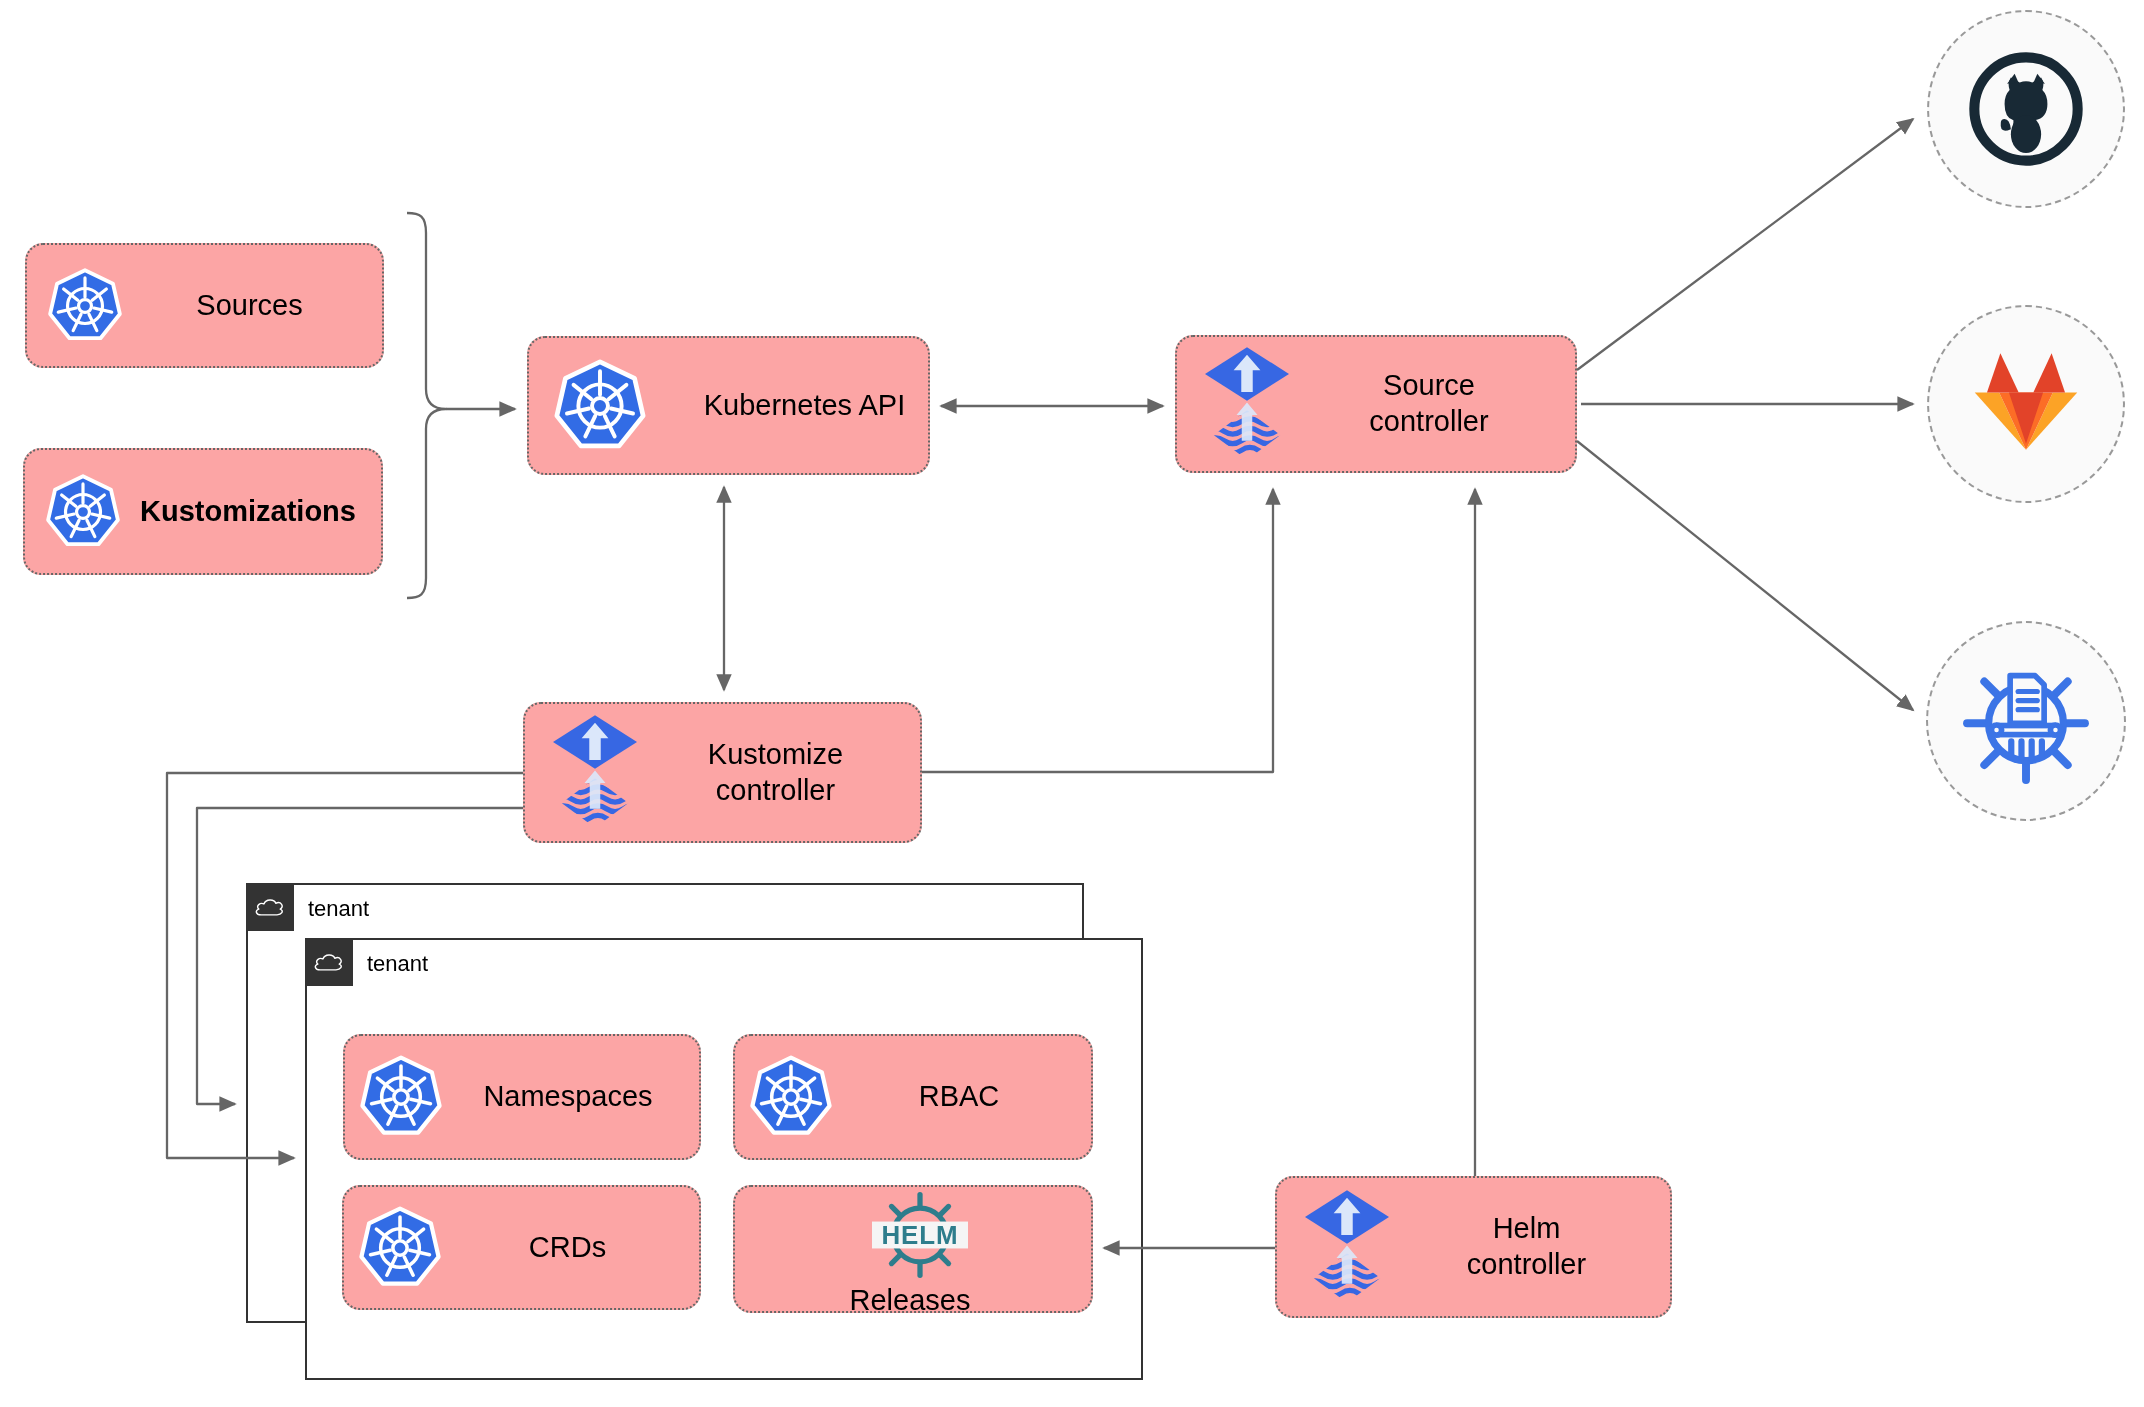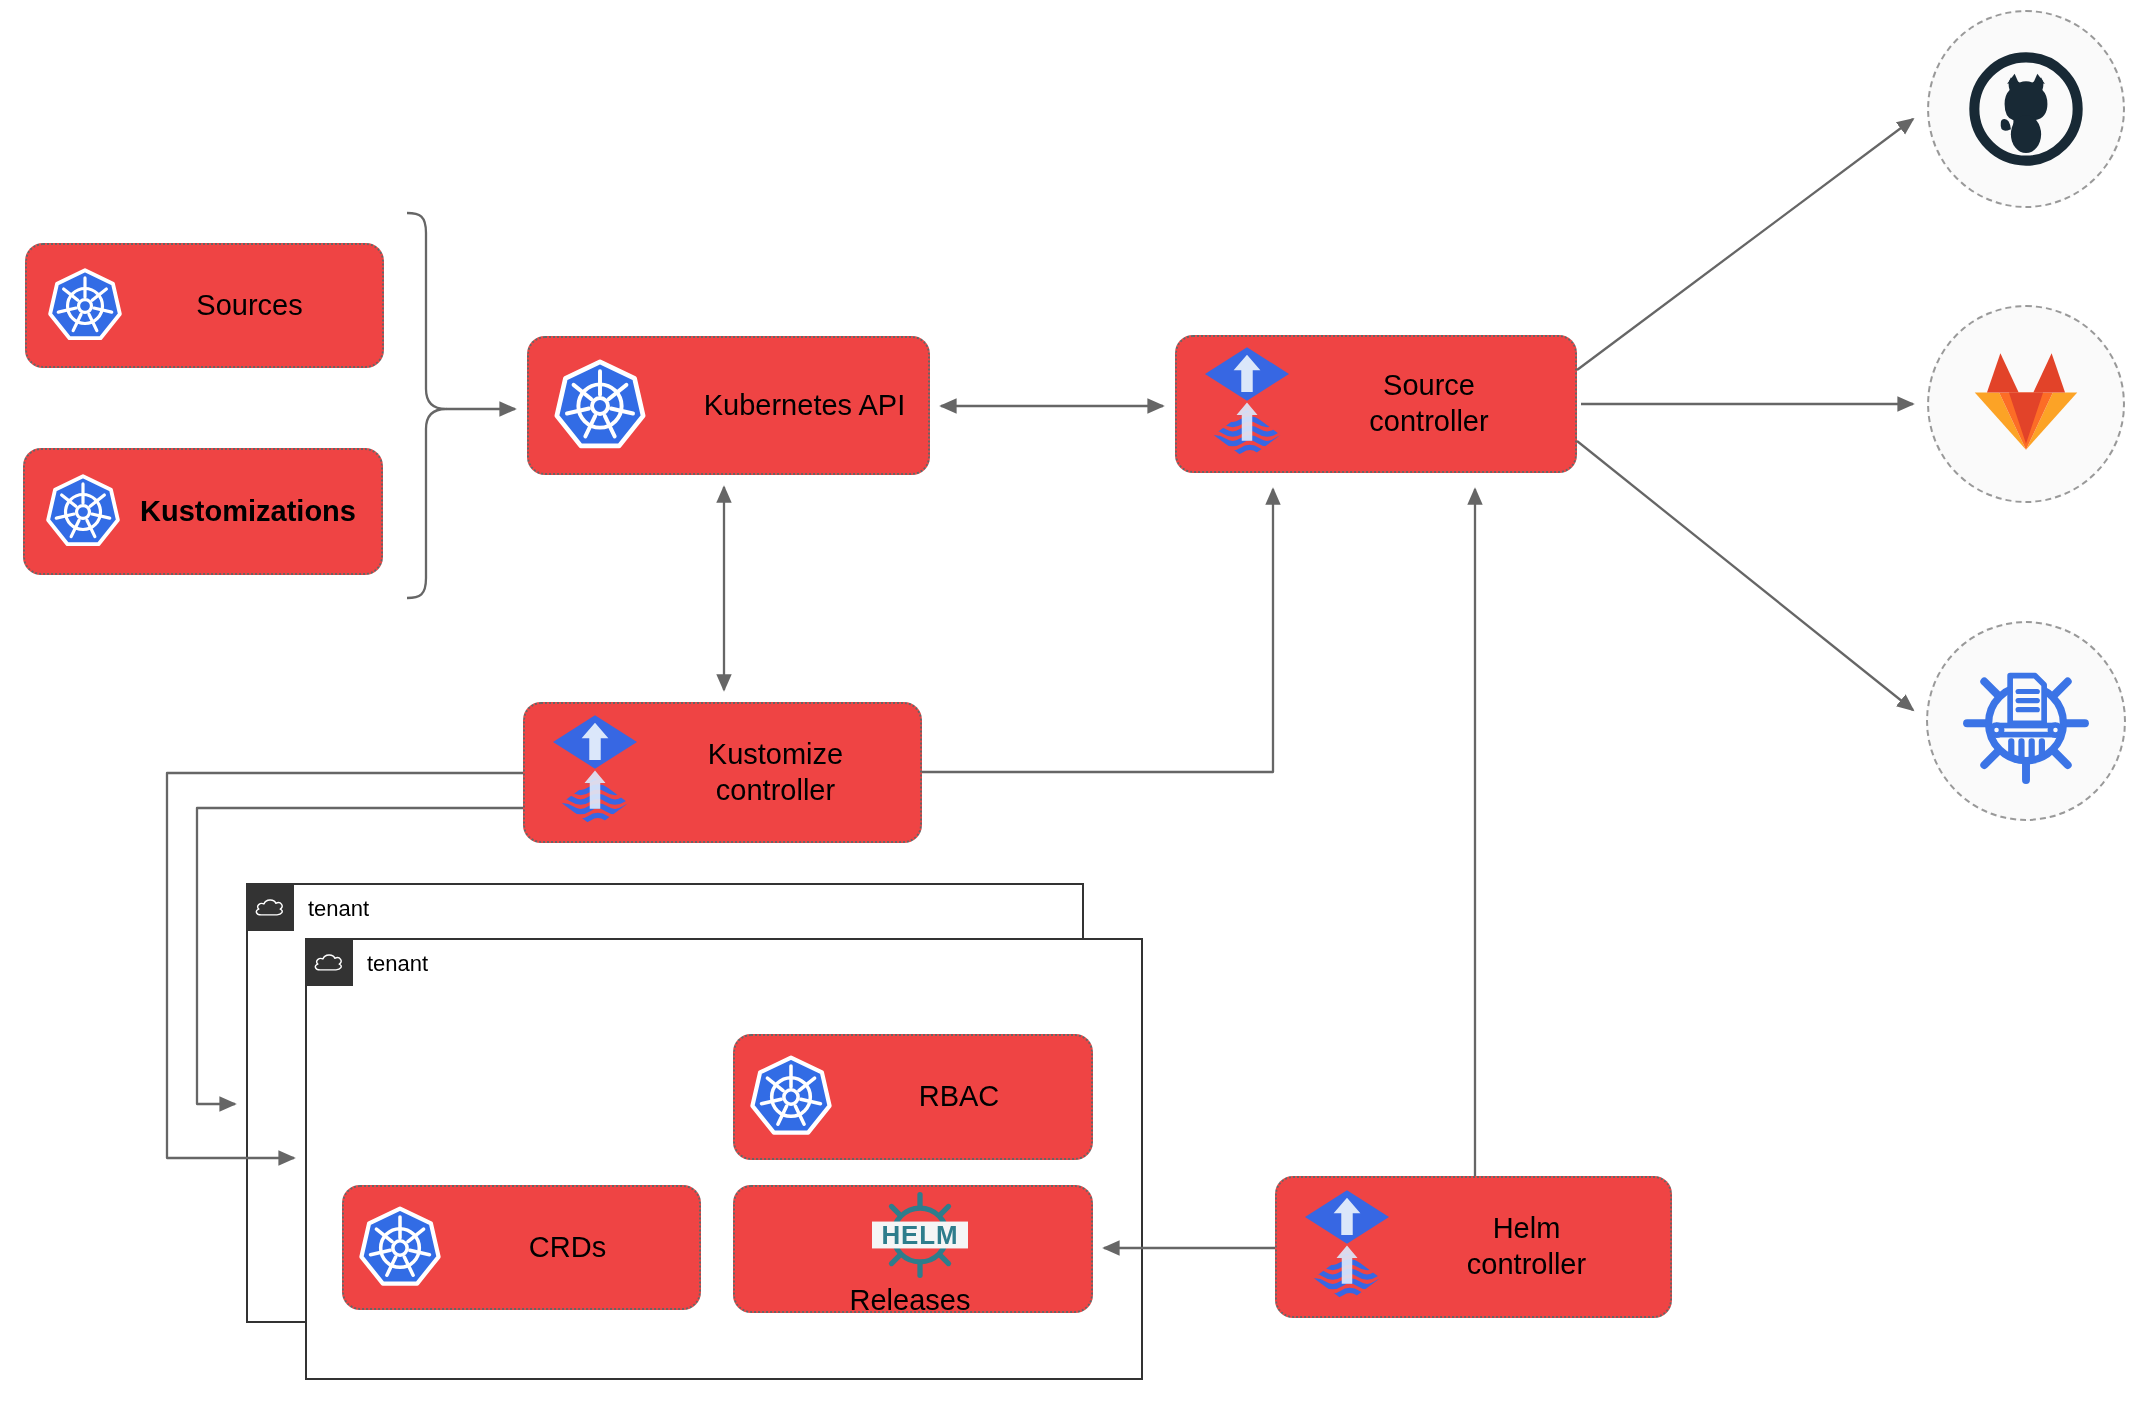--- a/index.html
+++ b/index.html
@@ -1,20 +1,20 @@
 <!DOCTYPE html>
 <html><head>
 <meta charset="utf-8">
 <style>
   html,body{margin:0;padding:0;background:#fff;}
   .canvas{position:relative;width:2144px;height:1407px;background:#ffffff;
           font-family:"Liberation Sans",sans-serif;overflow:hidden;}
 
   
-  .node{position:absolute;background:#ef4444;border:2px dotted #666;border-radius:18px;
+  .node{position:absolute;background:#fca5a5;border:2px dotted #666;border-radius:18px;
         display:flex;align-items:center;z-index:4;box-sizing:border-box;}
   .node .nicon{flex:0 0 auto;display:block;}
   .node .label{flex:1;text-align:center;font-size:29px;color:#000;line-height:1.24;
                white-space:pre-line;padding-right:6px;}
 
   #sources{left:25px;top:243px;width:359px;height:125px;}
   #kustomizations{left:23px;top:448px;width:360px;height:127px;font-weight:bold;}
   #kubernetes-api{left:527px;top:336px;width:403px;height:139px;gap:40px;}
   #source-controller{left:1175px;top:335px;width:402px;height:138px;}
   #kustomize-controller{left:523px;top:702px;width:399px;height:141px;}
@@ -208,20 +208,26 @@
   </div>
 
   <div class="node" id="helm-controller">
     <svg class="nicon" style="margin-left:28px" width="84" height="115">
         <use href="#sym-flux" width="84" height="115"></use>
       </svg>
     <div class="label">Helm
 controller</div>
   </div>
 
+  <div class="node" id="namespaces">
+    <svg class="nicon" style="margin-left:14px" width="84" height="84">
+        <use href="#sym-k8s" width="84" height="84"></use>
+      </svg>
+    <div class="label">Namespaces</div>
+  </div>
 
   <div class="node" id="rbac">
     <svg class="nicon" style="margin-left:14px" width="84" height="84">
         <use href="#sym-k8s" width="84" height="84"></use>
       </svg>
     <div class="label">RBAC</div>
   </div>
 
   <div class="node" id="crds">
     <svg class="nicon" style="margin-left:14px" width="84" height="84">

